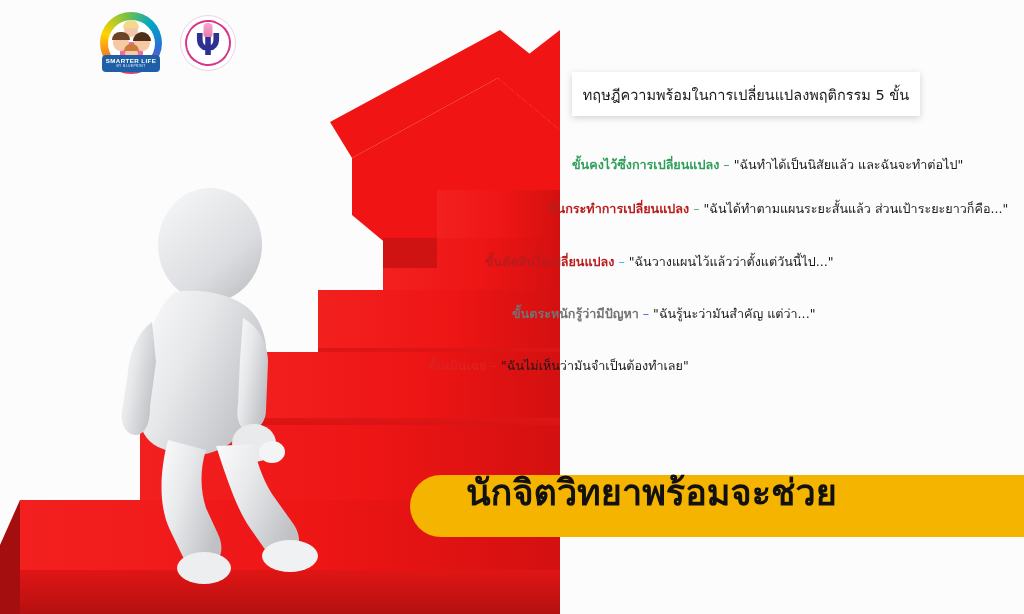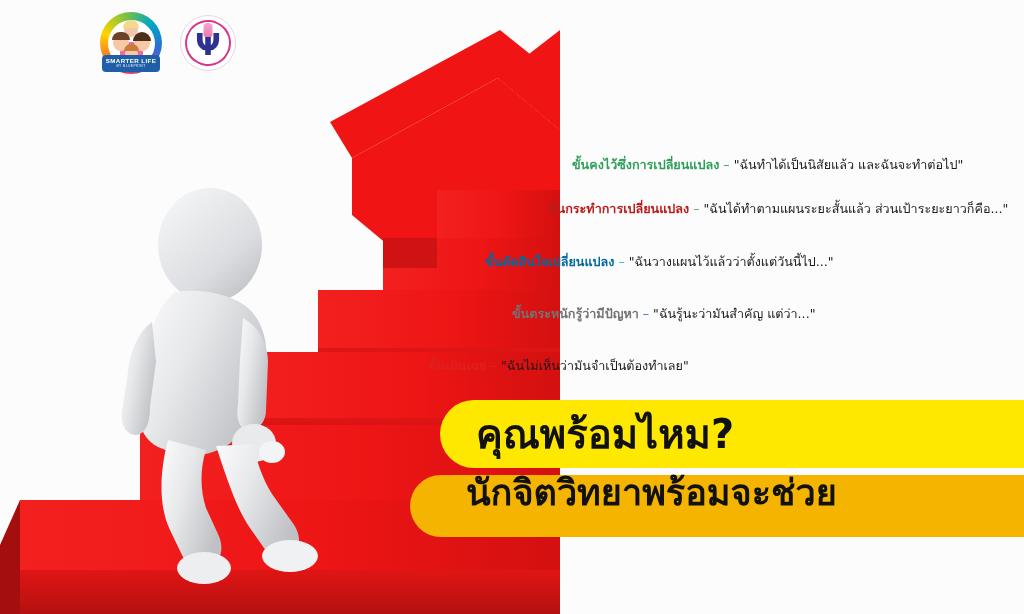--- a/index.html
+++ b/index.html
@@ -276,47 +276,47 @@
                C188,568 202,572 212,566 C222,560 224,546 218,534
                L206,508 C200,490 200,468 206,450 Z" fill="url(#bodyGrey)"></path>
       <path d="M216,446 C226,476 236,508 250,528 L264,548
                C272,560 286,562 294,554 C302,546 300,532 292,522
                L272,494 C262,478 256,460 254,444 Z" fill="url(#bodyGrey)"></path>
       <ellipse cx="204" cy="568" rx="27" ry="16" fill="#EDEEF0"></ellipse>
       <ellipse cx="290" cy="556" rx="28" ry="16" fill="#F0F1F2"></ellipse>
     </g>
   </svg>
 
+  <div class="title-box">
+    <span class="t">ทฤษฎีความพร้อมในการเปลี่ยนแปลงพฤติกรรม 5 ขั้น</span>
+  </div>
 
   <div class="steps-list">
 
     <div class="step-line" style="left:572px; top:19px;">
       <span class="lbl" style="color: rgb(47, 158, 90);">ขั้นคงไว้ซึ่งการเปลี่ยนแปลง</span><span class="quote" style="color: rgb(47, 158, 90);"> – </span><span class="quote">"ฉันทำได้เป็นนิสัยแล้ว และฉันจะทำต่อไป"</span>
     </div>
 
     <div class="step-line" style="left:548px; top:63px;">
       <span class="lbl" style="color: #b91c1c;">ขั้นกระทำการเปลี่ยนแปลง</span><span class="quote" style="color: rgb(91, 179, 122);">  –  </span><span class="quote">"ฉันได้ทำตามแผนระยะสั้นแล้ว ส่วนเป้าระยะยาวก็คือ..."</span>
     </div>
 
     <div class="step-line" style="left:485px; top:116px;">
-      <span class="lbl" style="color: #0369a1;">ขั้นตัดสินใจเปลี่ยนแปลง</span><span class="quote" style="color: rgb(41, 182, 232);"> – </span><span class="quote">"ฉันวางแผนไว้แล้วว่าตั้งแต่วันนี้ไป..."</span>
+      <span class="lbl" style="color: #b91c1c;">ขั้นตัดสินใจเปลี่ยนแปลง</span><span class="quote" style="color: rgb(41, 182, 232);"> – </span><span class="quote">"ฉันวางแผนไว้แล้วว่าตั้งแต่วันนี้ไป..."</span>
     </div>
 
     <div class="step-line" style="left:476px; top:168px;">
       <span class="lbl" style="color: #737373; margin-left: 36px;">ขั้นตระหนักรู้ว่ามีปัญหา</span><span class="quote" style="color: rgb(47, 111, 208);"> – </span><span class="quote">"ฉันรู้นะว่ามันสำคัญ แต่ว่า..."</span>
     </div>
 
     <div class="step-line" style="left:428px; top:220px;">
       <span class="lbl" style="color: rgb(224, 32, 32);">ขั้นเมินเฉย</span><span class="quote" style="color: rgb(224, 32, 32);"> – </span><span class="quote">"ฉันไม่เห็นว่ามันจำเป็นต้องทำเลย"</span>
     </div>
 
   </div>
 
   <div class="banner-orange">
     <span class="b-text">นักจิตวิทยาพร้อมจะช่วย</span>
   </div>
 
-  <div class="banner-yellow">
-    <span class="b-text">คุณพร้อมไหม?</span>
-  </div>
 
 
 </div>
 
 </body></html>

